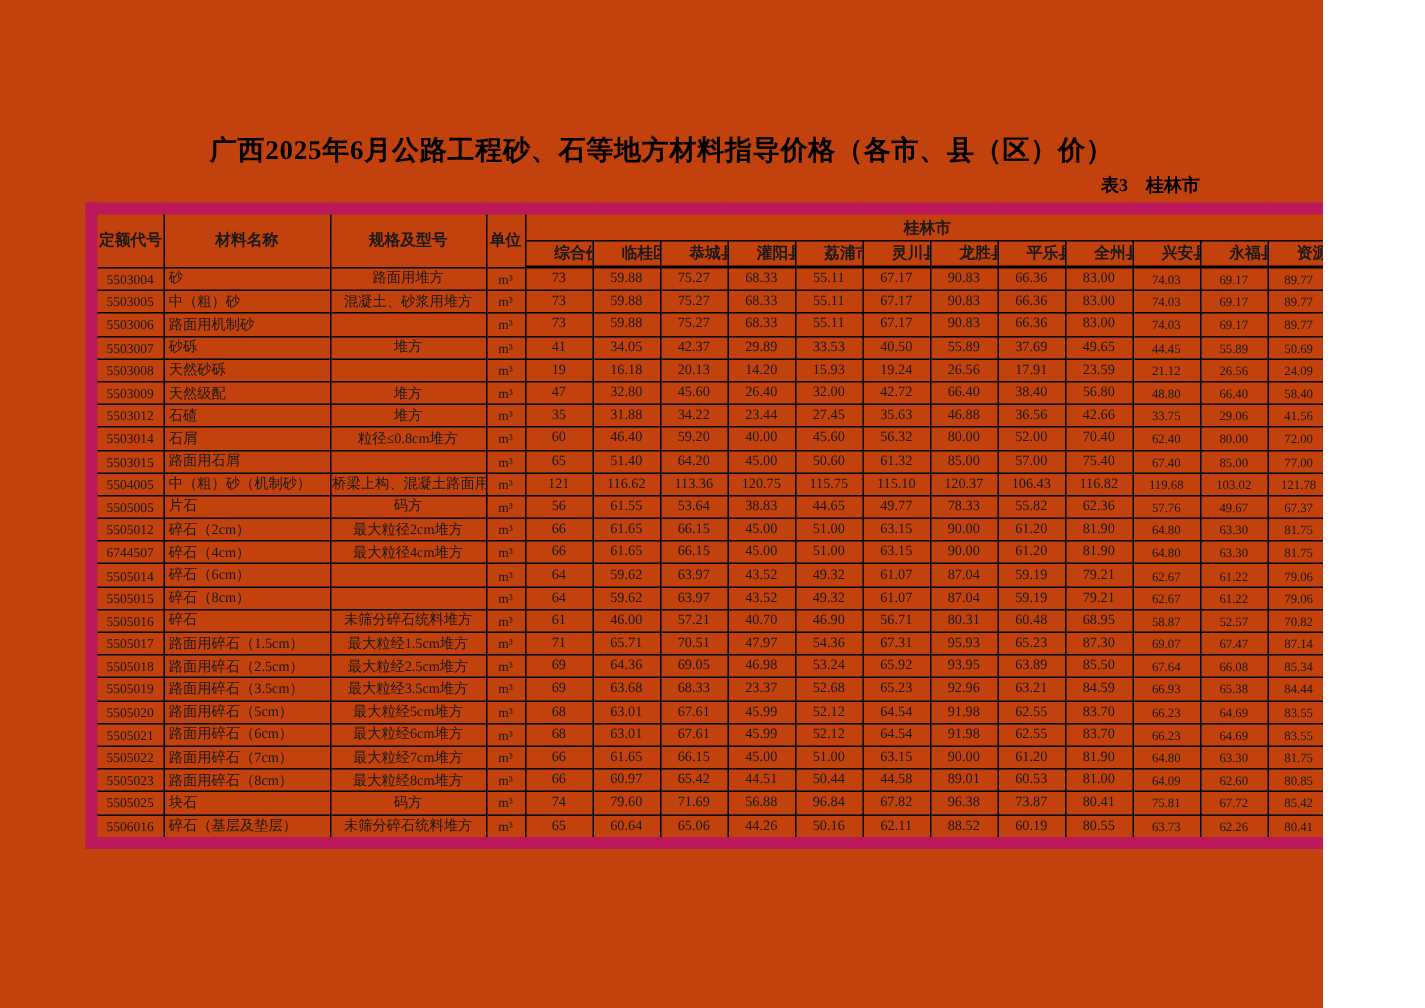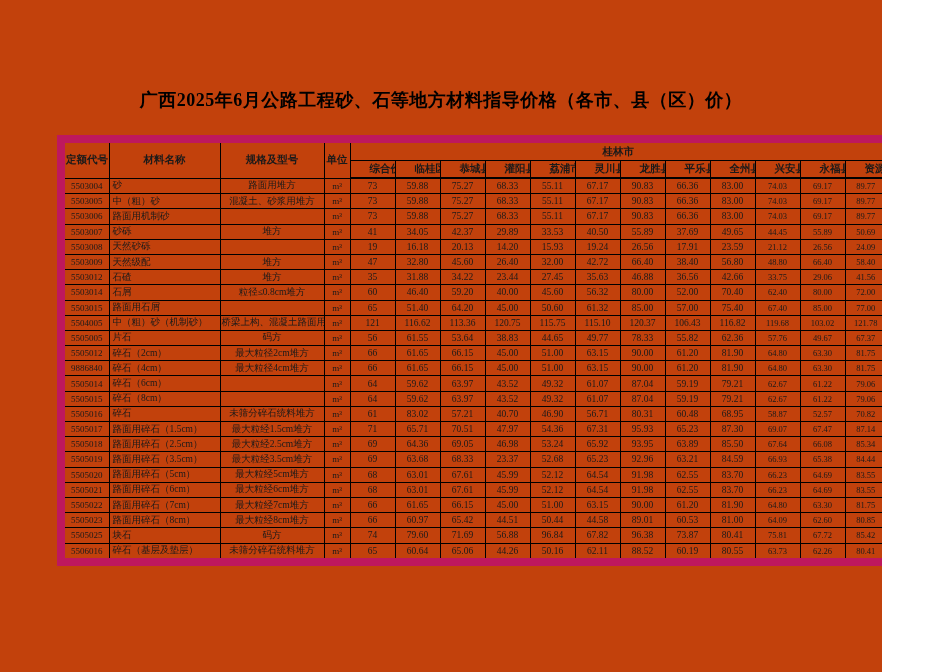--- a/index.html
+++ b/index.html
@@ -71,20 +71,21 @@
   .price-table td.cell-code { font-size: 9px; }
   .price-table td.cell-name { text-align: left; padding-left: 3px; }
   .price-table td.cell-unit { font-size: 9px; }
   .price-table td.val.sm { font-size: 8.5px; }
 </style>
 </head>
 <body>
 
 <div class="page">
   <h1 class="doc-title">广西2025年6月公路工程砂、石等地方材料指导价格（各市、县（区）价）</h1>
+  <div class="table-label">表3　桂林市</div>
 
   <table class="price-table">
     <colgroup>
       <col style="width:48px">
       <col style="width:111px">
       <col style="width:104px">
       <col style="width:26px">
     </colgroup>
     <thead>
       <tr class="group-row">
@@ -320,21 +321,21 @@
           <td class="val">51.00</td>
           <td class="val">63.15</td>
           <td class="val">90.00</td>
           <td class="val">61.20</td>
           <td class="val">81.90</td>
           <td class="val sm">64.80</td>
           <td class="val sm">63.30</td>
           <td class="val sm">81.75</td>
         </tr>
         <tr>
-          <td class="cell-code">9886840</td>
+          <td class="cell-code">6744507</td>
           <td class="cell-name">碎石（4cm）</td>
           <td class="cell-spec">最大粒径4cm堆方</td>
           <td class="cell-unit">m³</td>
           <td class="val">66</td>
           <td class="val">61.65</td>
           <td class="val">66.15</td>
           <td class="val">45.00</td>
           <td class="val">51.00</td>
           <td class="val">63.15</td>
           <td class="val">90.00</td>
@@ -379,21 +380,21 @@
           <td class="val sm">62.67</td>
           <td class="val sm">61.22</td>
           <td class="val sm">79.06</td>
         </tr>
         <tr>
           <td class="cell-code">5505016</td>
           <td class="cell-name">碎石</td>
           <td class="cell-spec">未筛分碎石统料堆方</td>
           <td class="cell-unit">m³</td>
           <td class="val">61</td>
-          <td class="val">83.02</td>
+          <td class="val">46.00</td>
           <td class="val">57.21</td>
           <td class="val">40.70</td>
           <td class="val">46.90</td>
           <td class="val">56.71</td>
           <td class="val">80.31</td>
           <td class="val">60.48</td>
           <td class="val">68.95</td>
           <td class="val sm">58.87</td>
           <td class="val sm">52.57</td>
           <td class="val sm">70.82</td>

